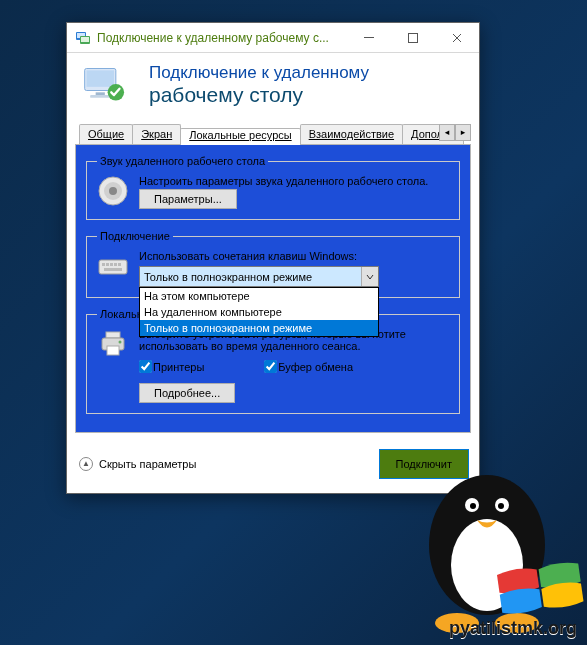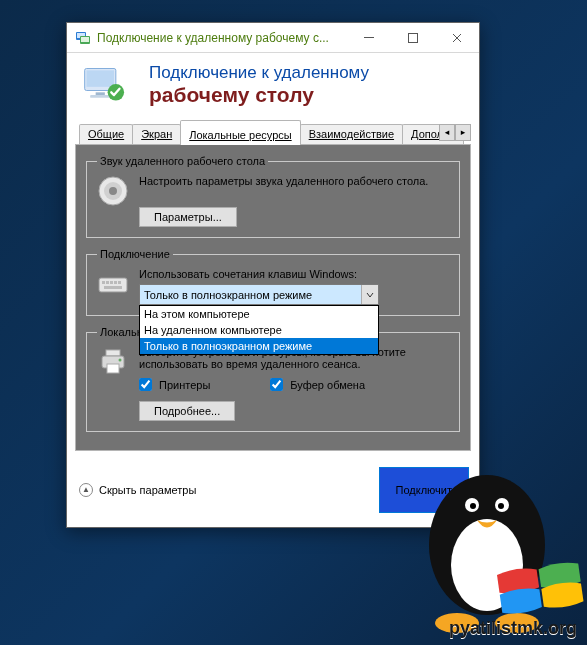--- a/index.html
+++ b/index.html
@@ -42,21 +42,21 @@
     color: #555;
   }
 
   .banner {
     display: flex; align-items: center;
     padding: 10px 14px 14px 14px;
     gap: 24px;
   }
   .banner-icon { width: 44px; height: 44px; }
   .banner-text .line1 { font-size: 17px; color: #0a4aa8; }
-  .banner-text .line2 { font-size: 21px; font-weight: 700; color: #7f1d1d; }
+  .banner-text .line2 { font-size: 21px; font-weight: 400; color: #0c4a6e; }
 
   .tabstrip {
     position: relative;
     display: flex;
     align-items: flex-end;
     padding: 0 4px;
     margin: 0 8px;
     height: 24px;
     border-bottom: 1px solid #b5b5b5;
     text-decoration: underline;
@@ -69,21 +69,21 @@
     background: #f0f0f0;
     margin-right: -1px;
     border-radius: 2px 2px 0 0;
     position: relative;
     white-space: nowrap;
   }
   .tab.active {
     background: #fff;
     z-index: 2;
     top: 1px;
-    padding-top: 8px;
+    padding-top: 0;
   }
   .tabscroll {
     position: absolute;
     right: 0; top: 3px;
     display: flex;
   }
   .tabscroll button {
     width: 16px; height: 17px;
     border: 1px solid #adadad;
     background: #e1e1e1;
@@ -91,21 +91,21 @@
     line-height: 1;
     padding: 0;
     display: flex; align-items: center; justify-content: center;
   }
 
   .tabpage {
     border: 1px solid #b5b5b5;
     border-top: none;
     margin: 0 8px 8px 8px;
     padding: 10px 10px 8px 10px;
-    background: #737373;
+    background: #1d4ed8;
   }
 
   fieldset {
     border: 1px solid #c9c9c9;
     margin: 0 0 10px 0;
     padding: 8px 10px 10px 10px;
   }
   legend { font-size: 11px; padding: 0 3px; }
 
   .group-body {
@@ -148,40 +148,40 @@
     left: -1px; top: 20px;
     width: calc(100% + 2px);
     border: 1px solid #000;
     background: #fff;
     z-index: 10;
   }
   .dropdown .opt { padding: 2px 4px; }
   .dropdown .opt.sel { background: #0078d7; color: #fff; }
 
   .checks { display: flex; gap: 60px; margin-top: 8px; }
-  .chk { display: flex; align-items: center; gap: 7px; }
+  .chk { display: flex; align-items: center; gap: 1px; }
   .chk input { width: 13px; height: 13px; accent-color: #0078d7; margin:0; }
 
   .footer {
     display: flex;
     align-items: center;
     justify-content: space-between;
     padding: 8px 10px 14px 12px;
   }
   .hide-opts { display: flex; align-items: center; gap: 6px; color: #000; }
   .circ {
     width: 14px; height: 14px;
     border: 1px solid #888; border-radius: 50%;
     display: flex; align-items: center; justify-content: center;
     font-size: 8px; color: #555; line-height: 1;
   }
   .connect-btn {
     border: 1px solid #0078d7;
-    background: #1d4ed8;
-    padding: 16px 16px;
+    background: #4d7c0f;
+    padding: 8px 16px;
     font-size: 11px;
   }
 
   
   .watermark {
     position: absolute;
     right: 0; bottom: 0;
     width: 220px; height: 220px;
     pointer-events: none;
   }
@@ -264,21 +264,21 @@
       <div class="group-body">
         <div class="group-icon">
           <svg viewBox="0 0 32 32">
             <circle cx="16" cy="16" r="14" fill="#e8e8e8" stroke="#aaa"></circle>
             <circle cx="16" cy="16" r="9" fill="#d0d0d0"></circle>
             <circle cx="16" cy="16" r="4" fill="#888"></circle>
           </svg>
         </div>
         <div class="group-content">
           <div>Настроить параметры звука удаленного рабочего стола.</div>
-          <div style="margin-top:20px">
+          <div style="margin-top:2px">
             <button class="btn">Параметры...</button>
           </div>
         </div>
       </div>
     </fieldset>
 
     <fieldset style="position:relative;">
       <legend>Подключение</legend>
       <div class="group-body">
         <div class="group-icon">

